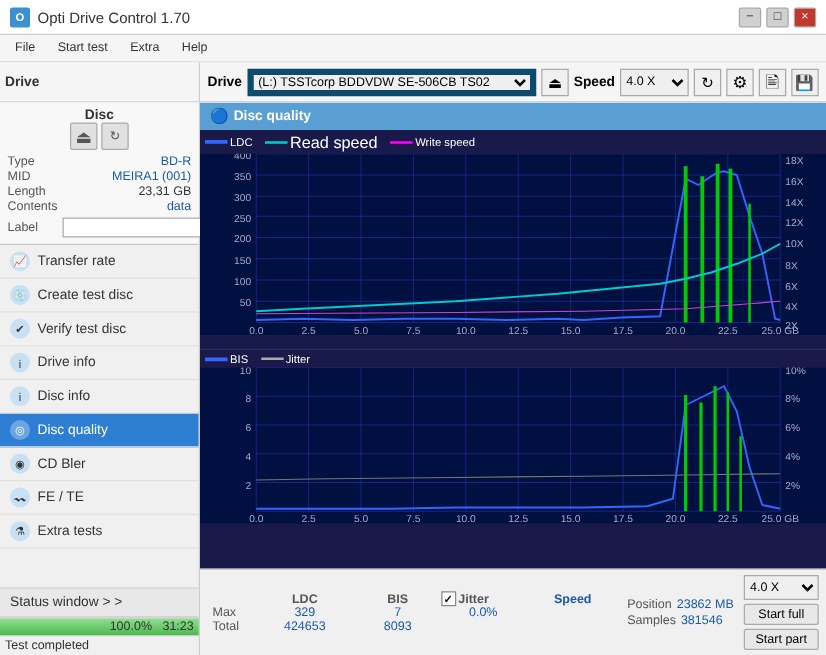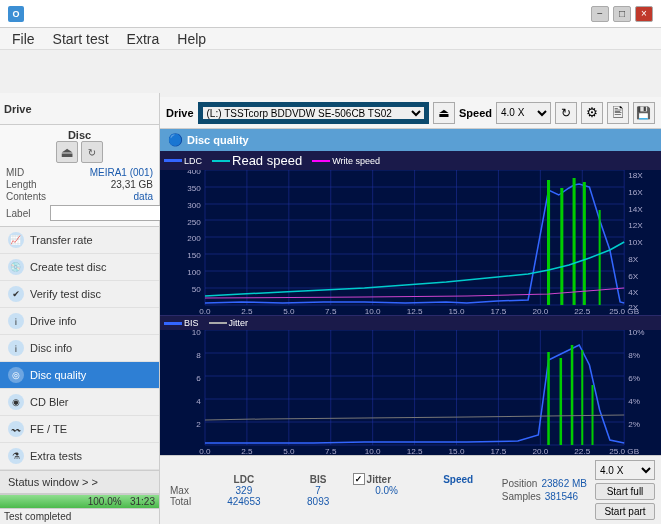--- a/index.html
+++ b/index.html
@@ -9,24 +9,24 @@
     .title-bar { background: #fff; display: flex; align-items: center; justify-content: space-between; padding: 4px 8px; border-bottom: 1px solid #ccc; height: 28px; }
     .title-bar-left { display: flex; align-items: center; gap: 6px; }
     .title-icon { width: 16px; height: 16px; background: #3c8fd4; border-radius: 2px; display: flex; align-items: center; justify-content: center; color: white; font-size: 9px; font-weight: bold; }
     .title-text { font-size: 12px; color: #333; }
     .title-controls { display: flex; gap: 4px; }
     .title-btn { width: 18px; height: 16px; background: #d0d0d0; border: 1px solid #aaa; border-radius: 2px; cursor: pointer; display: flex; align-items: center; justify-content: center; font-size: 10px; color: #333; }
     .title-btn.close { background: #c0392b; color: white; }
     
     
     .menu-bar { background: #f5f5f5; display: flex; align-items: center; padding: 2px 4px; border-bottom: 1px solid #ddd; height: 22px; gap: 2px; }
-    .menu-item { padding: 2px 8px; font-size: 14px; color: #333; cursor: pointer; border-radius: 2px; }
-    
-    
-    .main-layout { display: flex; height: calc(524px - 28px - 22px); align-items: flex-end; }
+    .menu-item { padding: 2px 8px; font-size: 10px; color: #333; cursor: pointer; border-radius: 2px; }
+    
+    
+    .main-layout { display: flex; height: calc(524px - 28px - 22px); }
     
     
     .left-panel { width: 160px; background: #f0f0f0; border-right: 1px solid #ccc; display: flex; flex-direction: column; flex-shrink: 0; }
     
     
     .drive-bar { background: #f5f5f5; border-bottom: 1px solid #ccc; padding: 3px 4px; display: flex; align-items: center; gap: 4px; height: 32px; }
     .drive-label { font-size: 11px; font-weight: bold; color: #333; }
     
     
     .disc-panel { padding: 4px 6px; border-bottom: 1px solid #ccc; background: #f8f8f8; }
@@ -70,20 +70,21 @@
     svg { display: block; }
     
     .full-area-wrapper { display: flex; flex-direction: column; flex: 1; overflow: hidden; }
   </style>
 </head>
 <body>
 
 <div class="title-bar">
   <div class="title-bar-left">
     <div class="title-icon">O</div>
+    <span class="title-text">Opti Drive Control 1.70</span>
   </div>
   <div class="title-controls">
     <div class="title-btn">−</div>
     <div class="title-btn">□</div>
     <div class="title-btn close">×</div>
   </div>
 </div>
 
 <div class="menu-bar">
   <span class="menu-item">File</span>
@@ -100,20 +101,24 @@
       <span class="drive-label">Drive</span>
     </div>
 
     <div class="disc-panel">
       <div class="disc-header">
         <span class="disc-header-label">Disc</span>
         <div style="display:flex;gap:3px;">
           <div style="width:22px;height:22px;background:#e0e0e0;border:1px solid #aaa;border-radius:2px;cursor:pointer;display:flex;align-items:center;justify-content:center;font-size:14px;color:#555;">⏏</div>
           <div style="width:22px;height:22px;background:#e0e0e0;border:1px solid #aaa;border-radius:2px;cursor:pointer;display:flex;align-items:center;justify-content:center;font-size:10px;color:#555;">↻</div>
         </div>
+      </div>
+      <div class="disc-row">
+        <span class="disc-row-label">Type</span>
+        <span class="disc-row-value">BD-R</span>
       </div>
       <div class="disc-row">
         <span class="disc-row-label">MID</span>
         <span class="disc-row-value">MEIRA1 (001)</span>
       </div>
       <div class="disc-row">
         <span class="disc-row-label">Length</span>
         <span class="disc-row-value black">23,31 GB</span>
       </div>
       <div class="disc-row">

